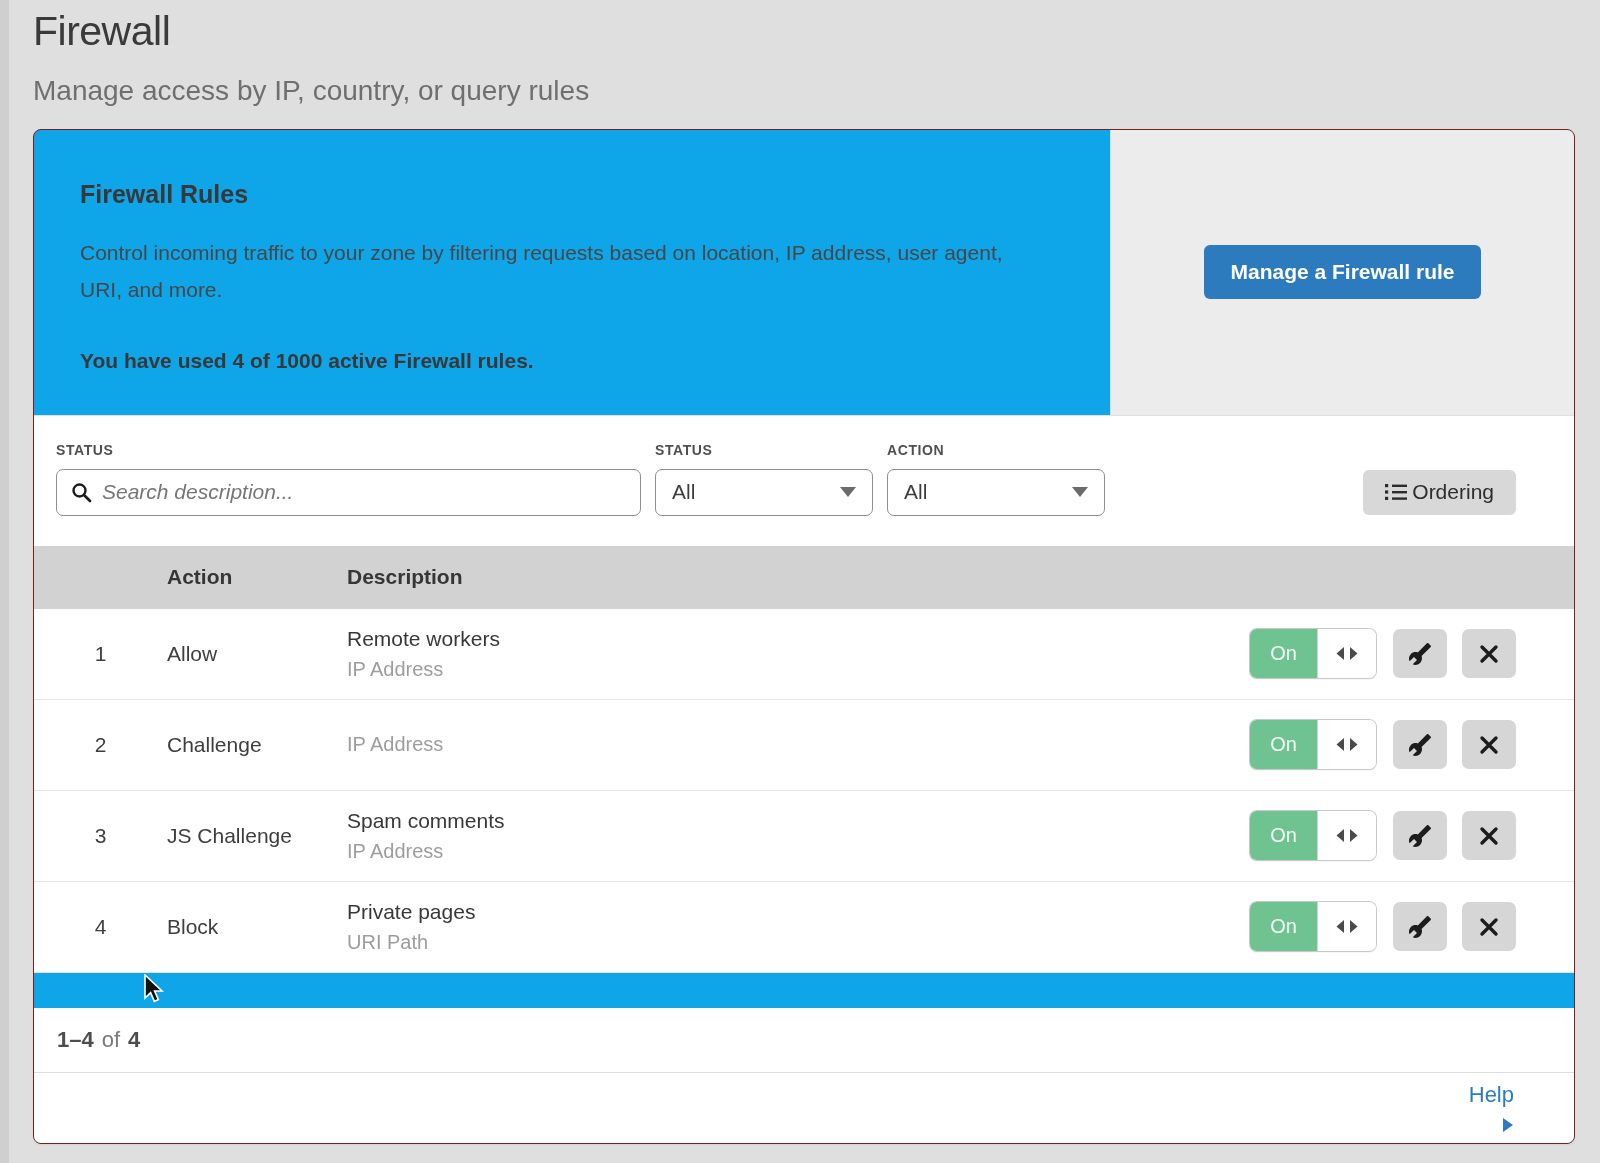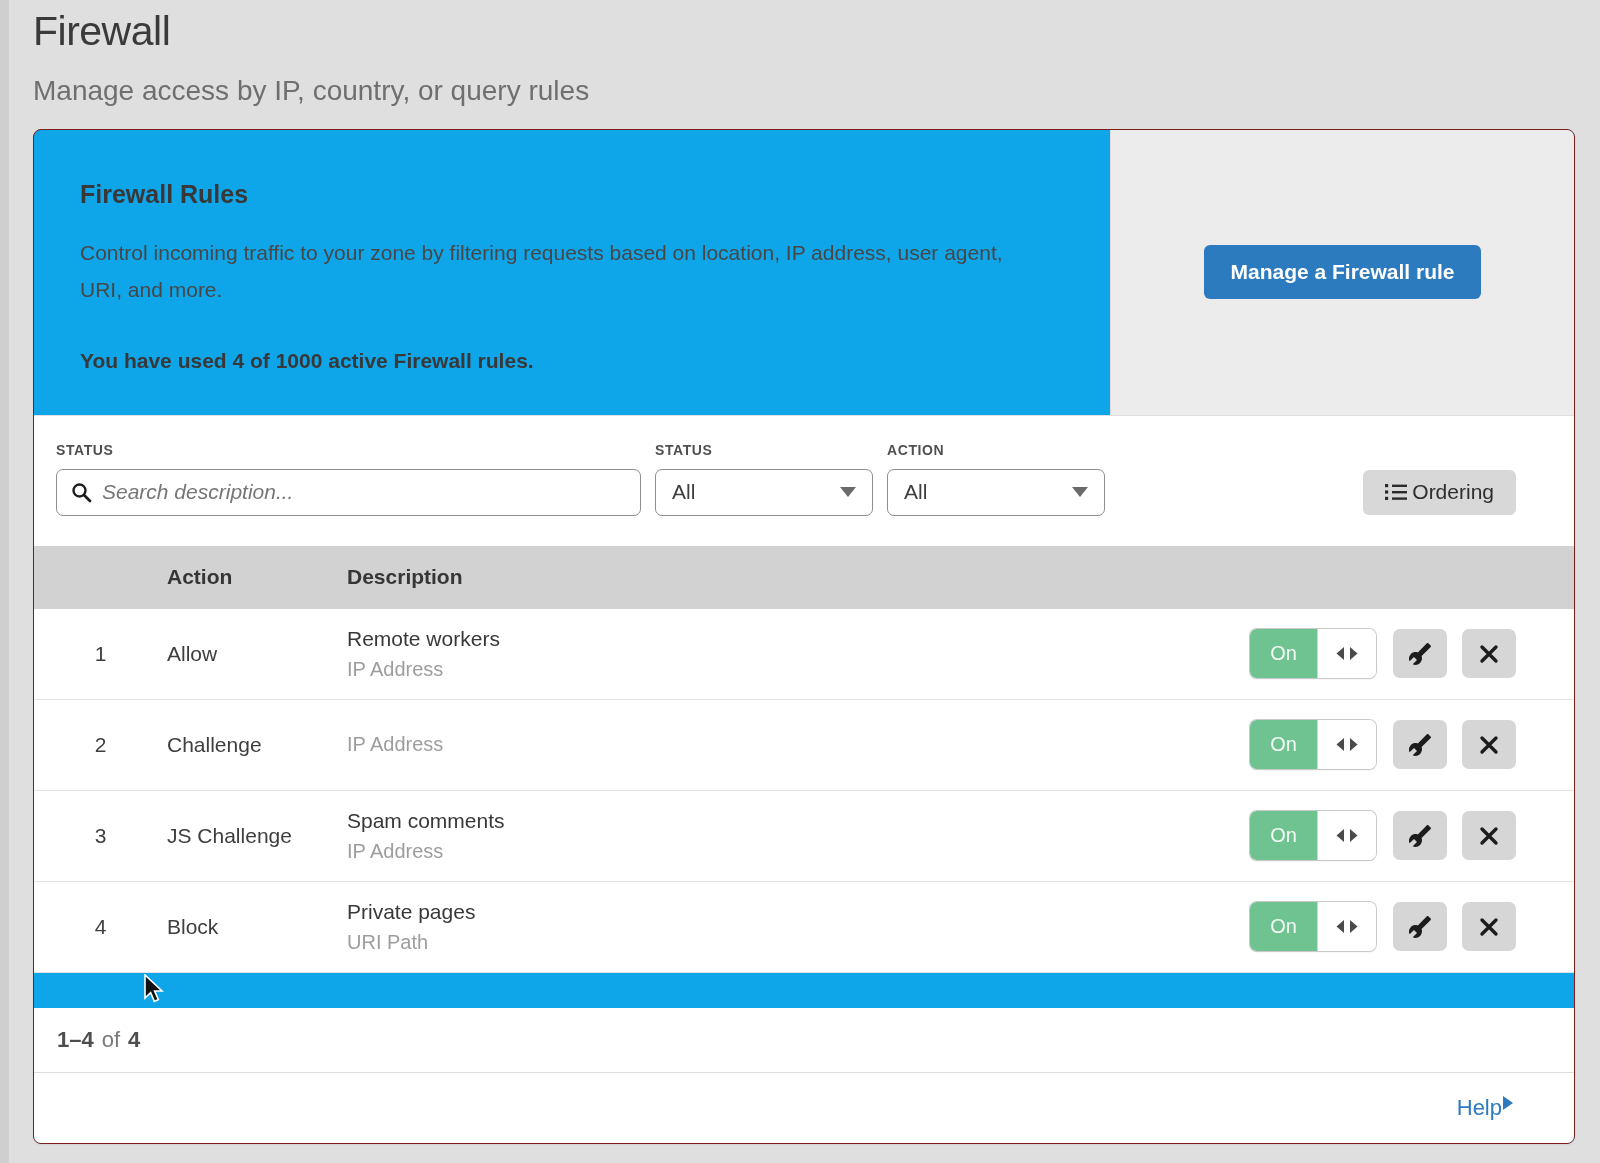--- a/index.html
+++ b/index.html
@@ -131,21 +131,21 @@
   .pagination .range { font-weight:700; color:#4e4e4e; }
   .pagination .of { font-weight:400; color:#7a7a7a; margin:0 8px; }
   .pagination .total { font-weight:700; color:#4e4e4e; }
   .card-footer {
     height:71px; border-top:1px solid #dedede;
     display:flex; align-items:center; justify-content:flex-end;
     padding-right:60px; background:#fff;
   }
   .help-link {
     color:#2d7bbf; font-size:22px; text-decoration:none;
-    display:flex; align-items:flex-start; gap:0; cursor:pointer;
+    display:flex; align-items:flex-end; gap:9px; cursor:pointer;flex-direction:column;
   }
 
   .mouse-cursor { position:absolute; left:142px; top:974px; pointer-events:none; }
 </style>
 </head>
 <body>
 
 <div class="left-strip"></div>
 
 <div class="page-header">

